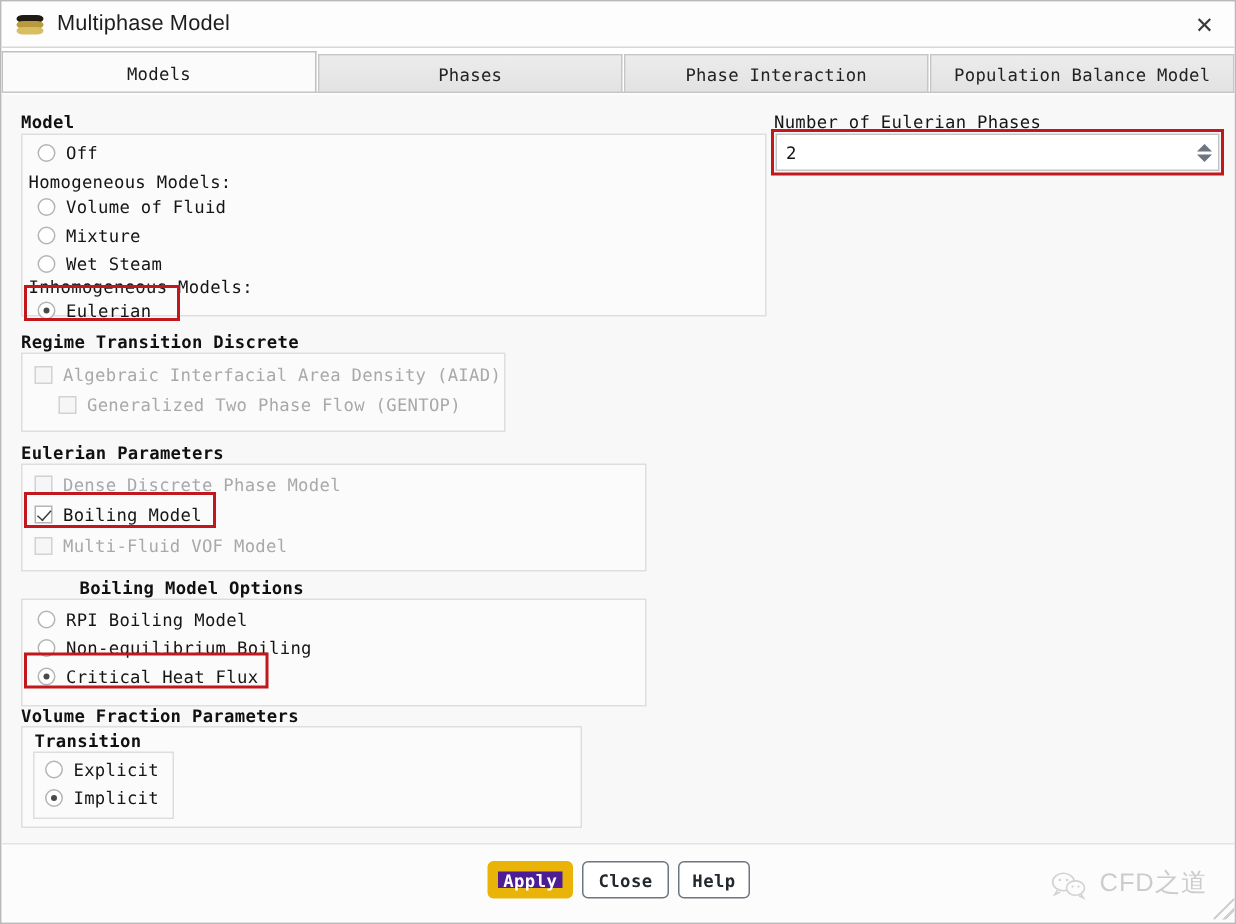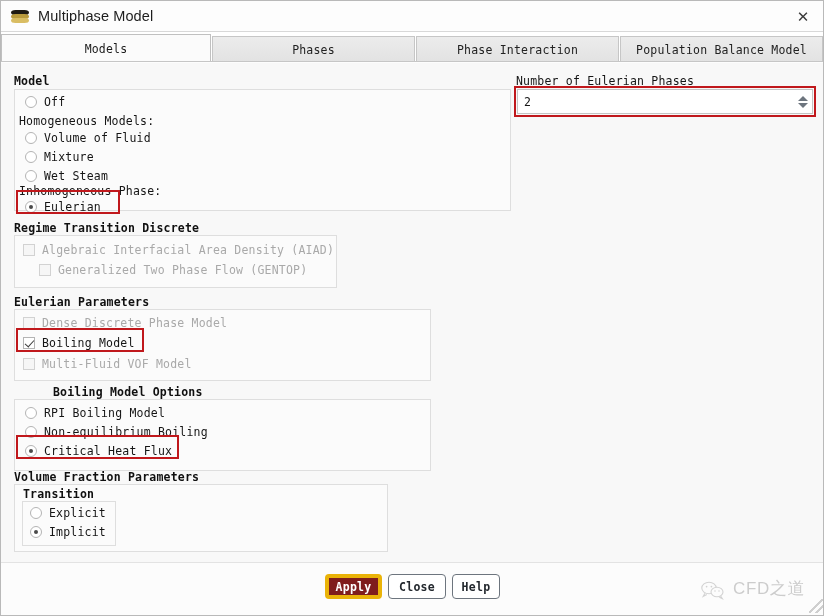--- a/index.html
+++ b/index.html
@@ -221,22 +221,22 @@
   .btn {
     position: absolute; top: 11px;
     height: 25px;
     display: flex; align-items: center; justify-content: center;
     font-size: 11.5px;
     letter-spacing: 0.3px;
     border-radius: 4px;
     cursor: pointer;
   }
   .btn-primary {
-    background: #7f1d1d;
-    border: 4px solid #eab308;
+    background: #4c1d95;
+    border: 7px solid #eab308;
     color: #ffffff;
     font-weight: bold;
   }
   .btn-secondary {
     background: #ffffff;
     border: 1px solid #6d757e;
     color: #23282e;
     font-weight: bold;
   }
   .btn-apply { left: 324px; width: 57px; }
@@ -310,21 +310,21 @@
     </div>
     <div class="opt" style="left:24px; top:87px;">
       <span class="radio"></span>
       <span>Mixture</span>
     </div>
     <div class="opt" style="left:24px; top:106px;">
       <span class="radio"></span>
       <span>Wet Steam</span>
     </div>
 
-    <div class="plainlabel" style="left:18px; top:121px;">Inhomogeneous Phase:</div>
+    <div class="plainlabel" style="left:18px; top:121px;">Inhomogeneous Models:</div>
 
     <div class="opt" style="left:24px; top:137px;">
       <span class="radio checked"></span>
       <span>Eulerian</span>
     </div>
     <div class="redbox" style="left:15px; top:127px; width:104px; height:24px;"></div>
 
     <div class="field-label" style="left:515px; top:11px;">Number of Eulerian Phases</div>
     <div class="spinner" style="left:516px; top:26px; width:296px; height:25px;">
       <div class="spinner-value">2</div>

